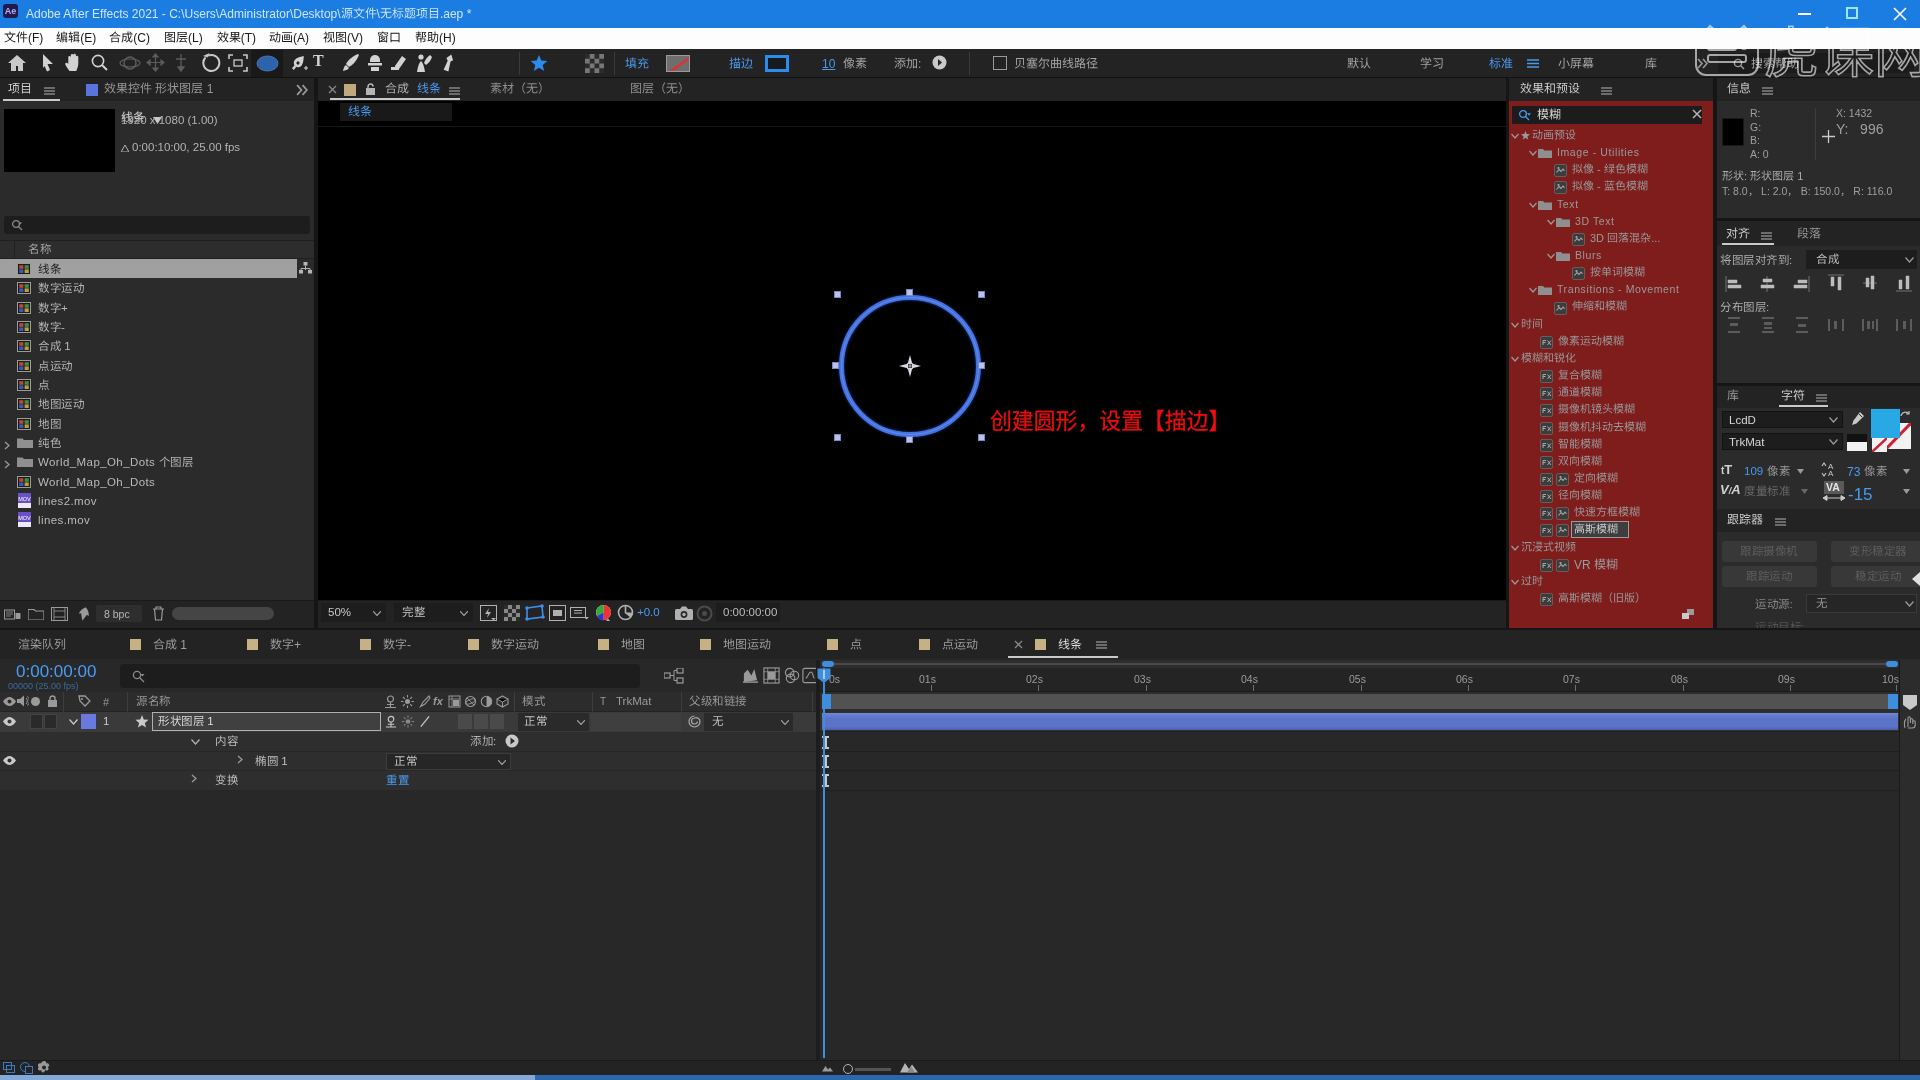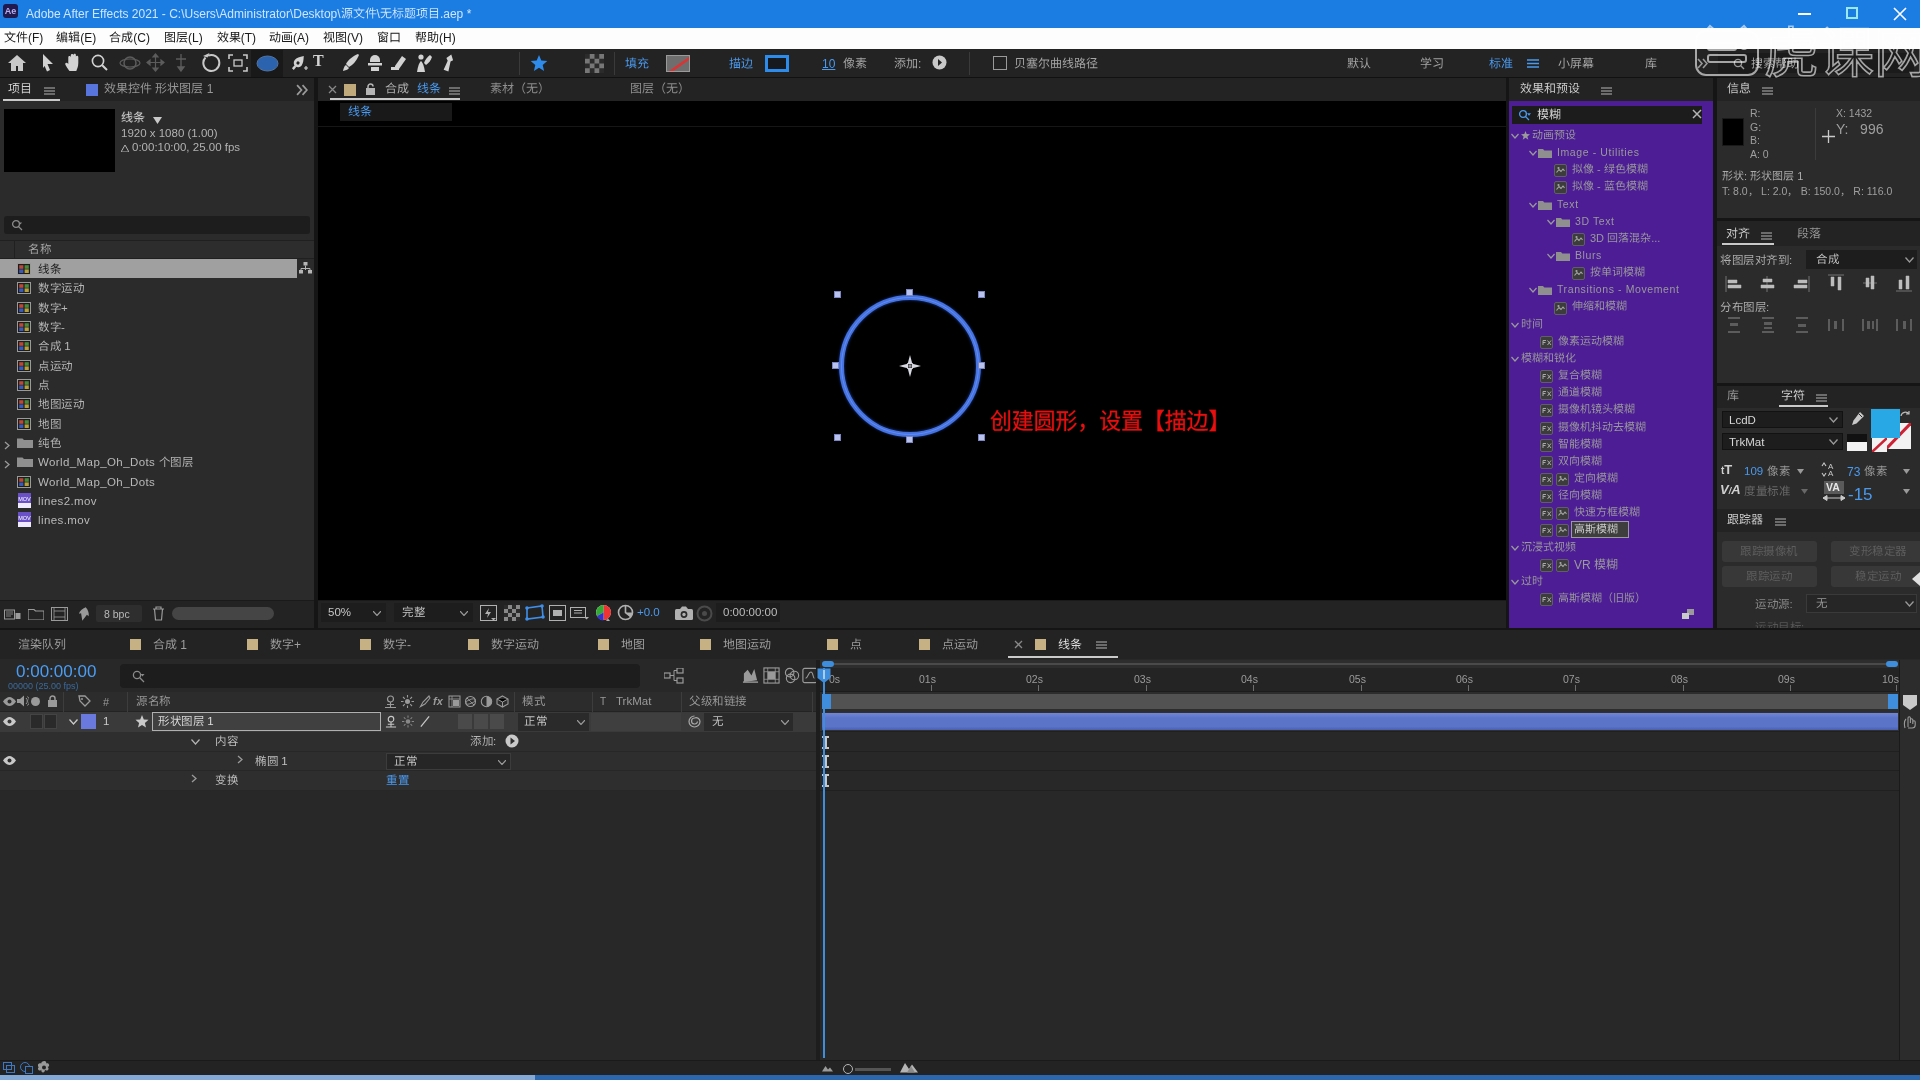--- a/index.html
+++ b/index.html
@@ -452,21 +452,21 @@
 
  <div class="ab" style="left:4px;top:31px;width:111px;height:63px;background:#000"></div>
  <span class="ab t bold" style="left:121px;top:33px;font-size:12px;color:#c9c9c9;font-weight:bold"><svg class="cg" width="1em" height="1em" viewBox="0 0 1000 1000">
         <use href="#u7EBF"></use>
       </svg><svg class="cg" width="1em" height="1em" viewBox="0 0 1000 1000">
         <use href="#u6761"></use>
       </svg></span>
  <svg class="ab" style="left:153px;top:39px" width="9" height="7">
       <path d="M0 0h9L4.5 7z" fill="#c9c9c9"></path>
     </svg>
- <span class="ab t" style="left:121px;top:49px;font-size:11.5px;color:#b2b2b2">1920 x 1080 (1.00)</span>
+ <span class="ab t" style="left:121px;top:36px;font-size:11.5px;color:#b2b2b2">1920 x 1080 (1.00)</span>
  <svg class="ab" style="left:121px;top:67px" width="8" height="7" viewBox="0 0 8 7">
       <path d="M4 0L8 7H0z" fill="none" stroke="#b2b2b2" stroke-width="1"></path>
     </svg>
     <span class="ab t" style="left:132px;top:63px;font-size:11.5px;color:#b2b2b2">0:00:10:00, 25.00 fps</span>
 
  <div class="ab" style="left:4px;top:138px;width:306px;height:18px;background:#1d1d1d;border-radius:3px">
   <svg class="ab" style="left:7px;top:3px" width="12" height="12" viewBox="0 0 12 12">
         <circle cx="5" cy="5" r="3.4" stroke="#8a8a8a" stroke-width="1.3" fill="none"></circle>
         <path d="M7.6 7.6L11 11" stroke="#8a8a8a" stroke-width="1.3"></path>
         <path d="M8 3.5l3 0-1.5 2z" fill="#8a8a8a"></path>
@@ -827,21 +827,21 @@
       <circle cx="9" cy="8.5" r="1.7" fill="#b0b0b0"></circle>
     </svg>
     <svg class="ab" style="left:378px;top:527px" width="17" height="17" viewBox="0 0 17 17">
       <circle cx="8.5" cy="8.5" r="7" fill="none" stroke="#4a4a4a" stroke-width="2"></circle>
       <circle cx="8.5" cy="8.5" r="2.5" fill="#4a4a4a"></circle>
     </svg>
     <div class="ab" style="left:398px;top:525px;width:64px;height:19px;background:#1d1d1d"></div>
     <span class="ab t" style="left:405px;top:528px;font-size:11.5px;color:#bcbcbc">0:00:00:00</span>
 </div>
 
-<div class="ab" style="left:1509px;top:78px;width:204px;height:550px;background:#4c1d95">
+<div class="ab" style="left:1509px;top:78px;width:204px;height:550px;background:#7f1d1d">
  <div class="ab" style="left:0;top:0;width:204px;height:23px;background:#232323"></div>
  <span class="ab t" style="left:11px;top:4px;font-size:12px;color:#d0d0d0"><svg class="cg" width="1em" height="1em" viewBox="0 0 1000 1000">
         <use href="#u6548"></use>
       </svg><svg class="cg" width="1em" height="1em" viewBox="0 0 1000 1000">
         <use href="#u679C"></use>
       </svg><svg class="cg" width="1em" height="1em" viewBox="0 0 1000 1000">
         <use href="#u548C"></use>
       </svg><svg class="cg" width="1em" height="1em" viewBox="0 0 1000 1000">
         <use href="#u9884"></use>
       </svg><svg class="cg" width="1em" height="1em" viewBox="0 0 1000 1000">

